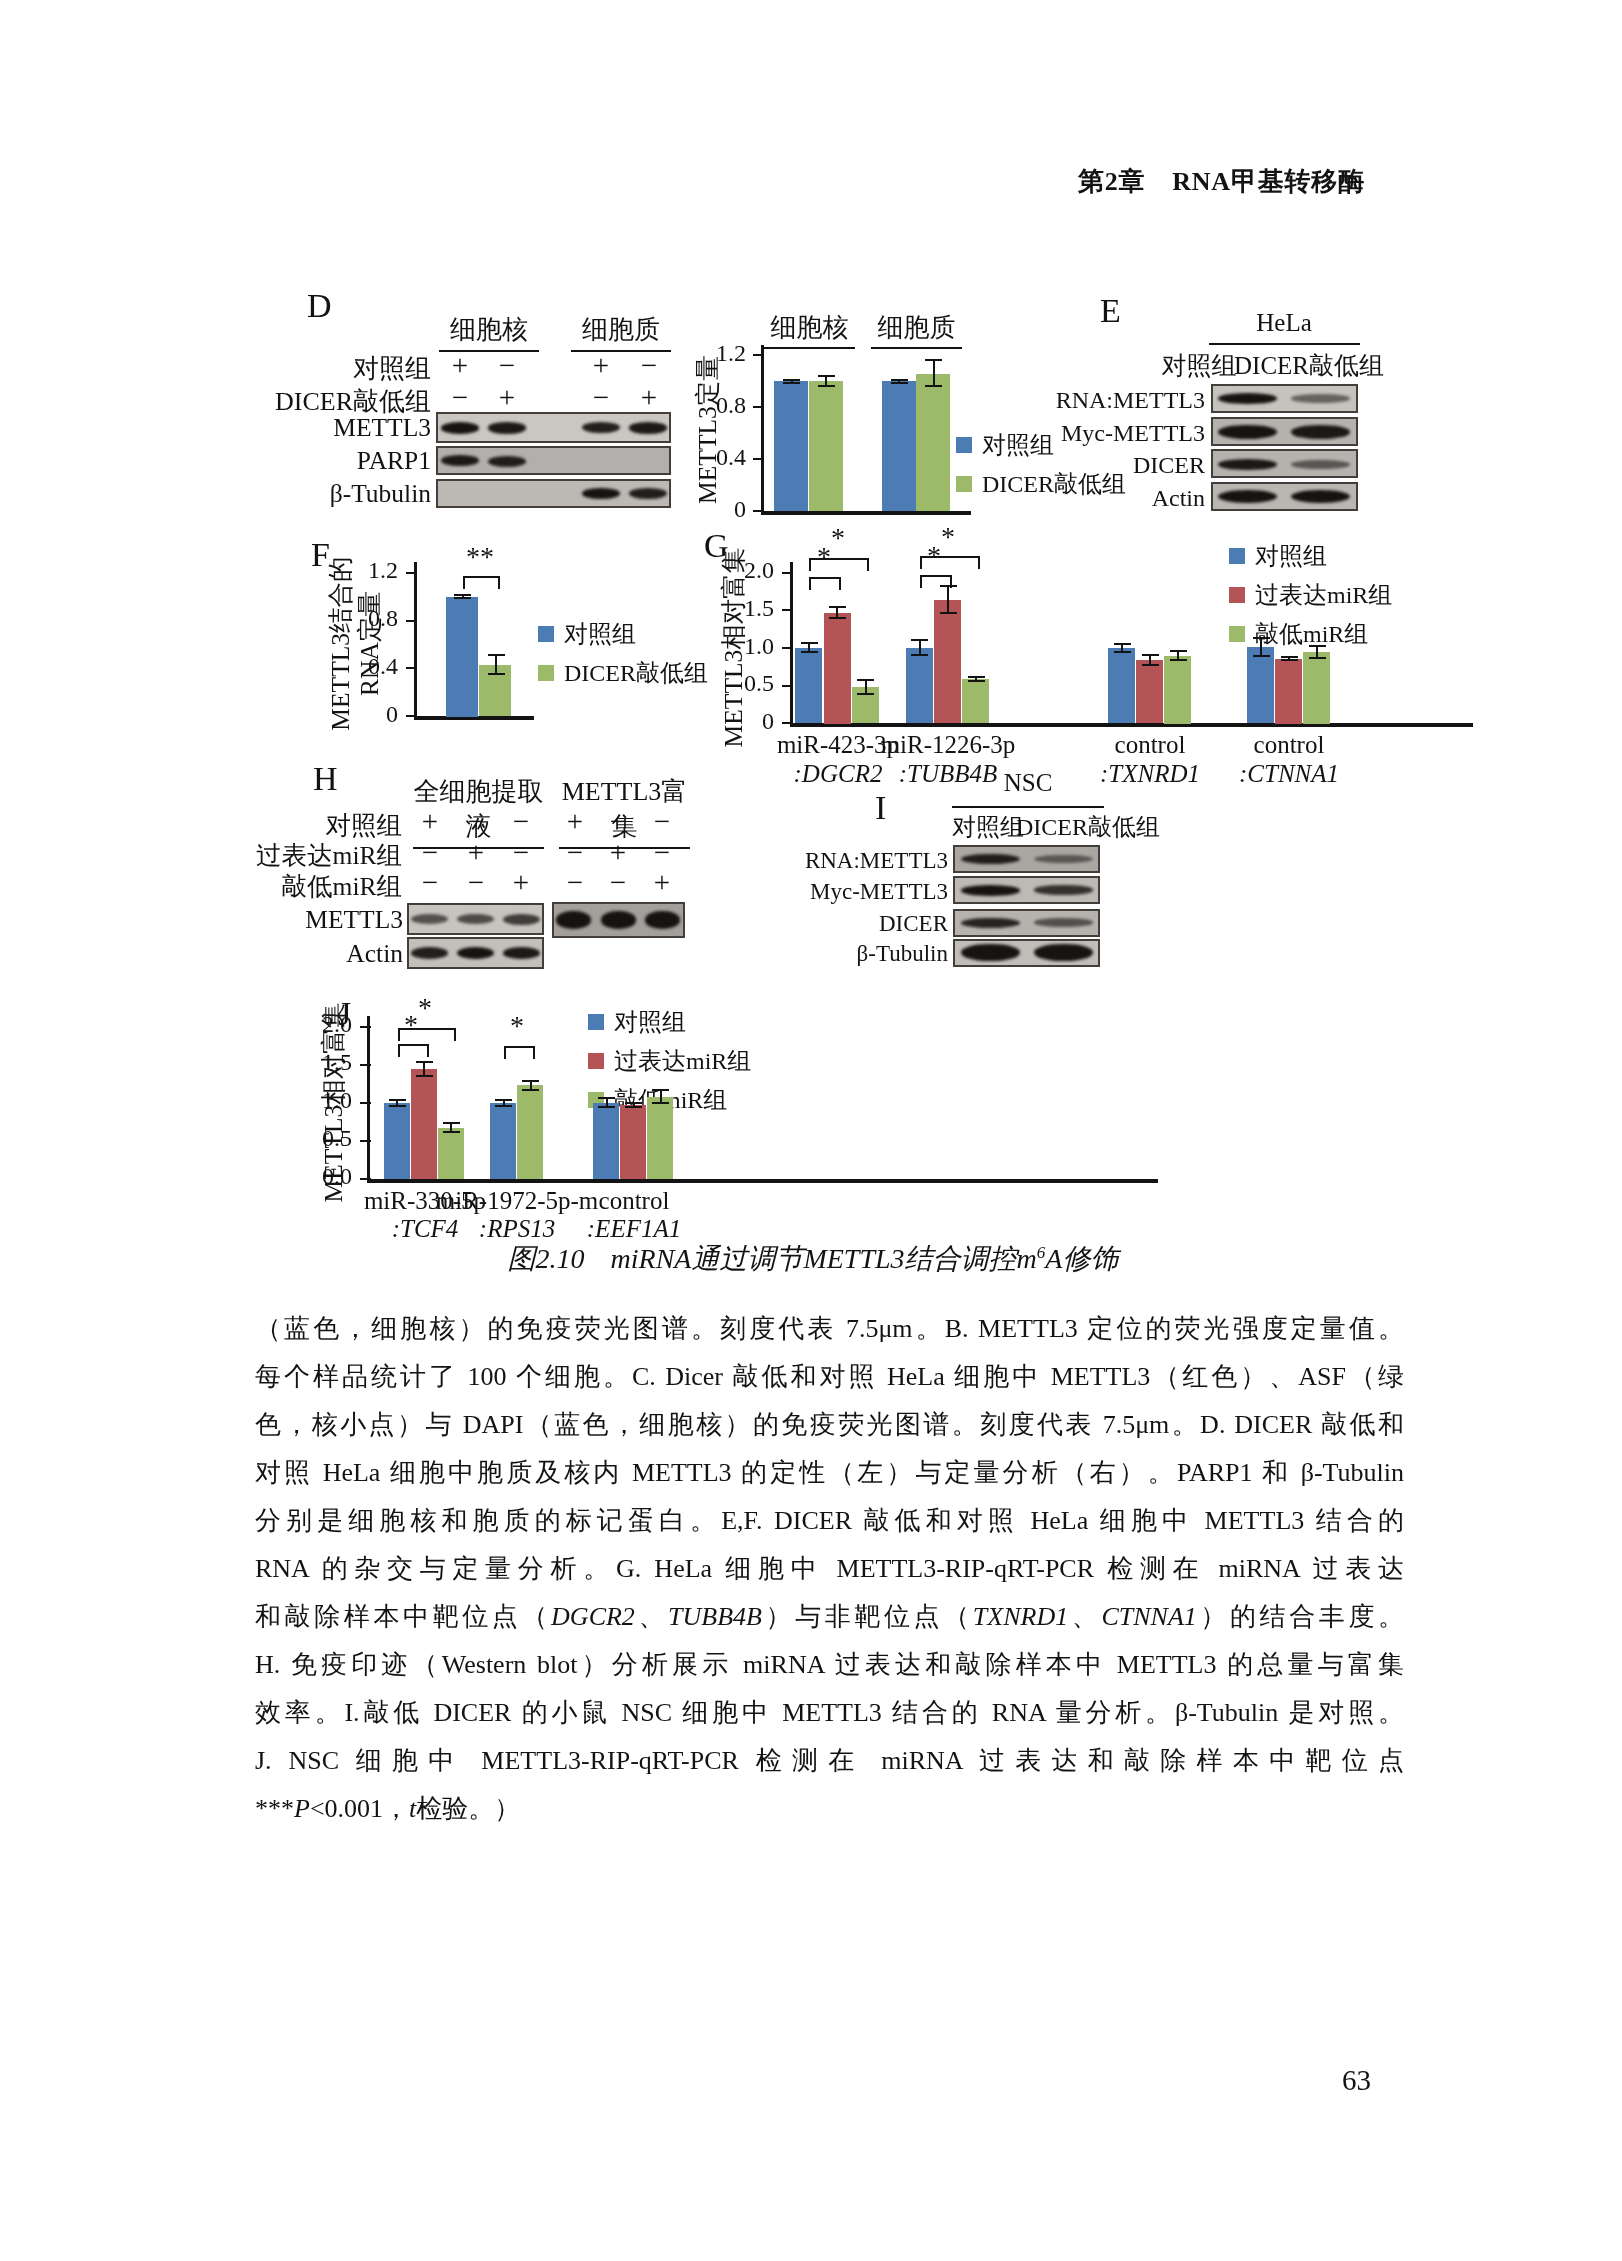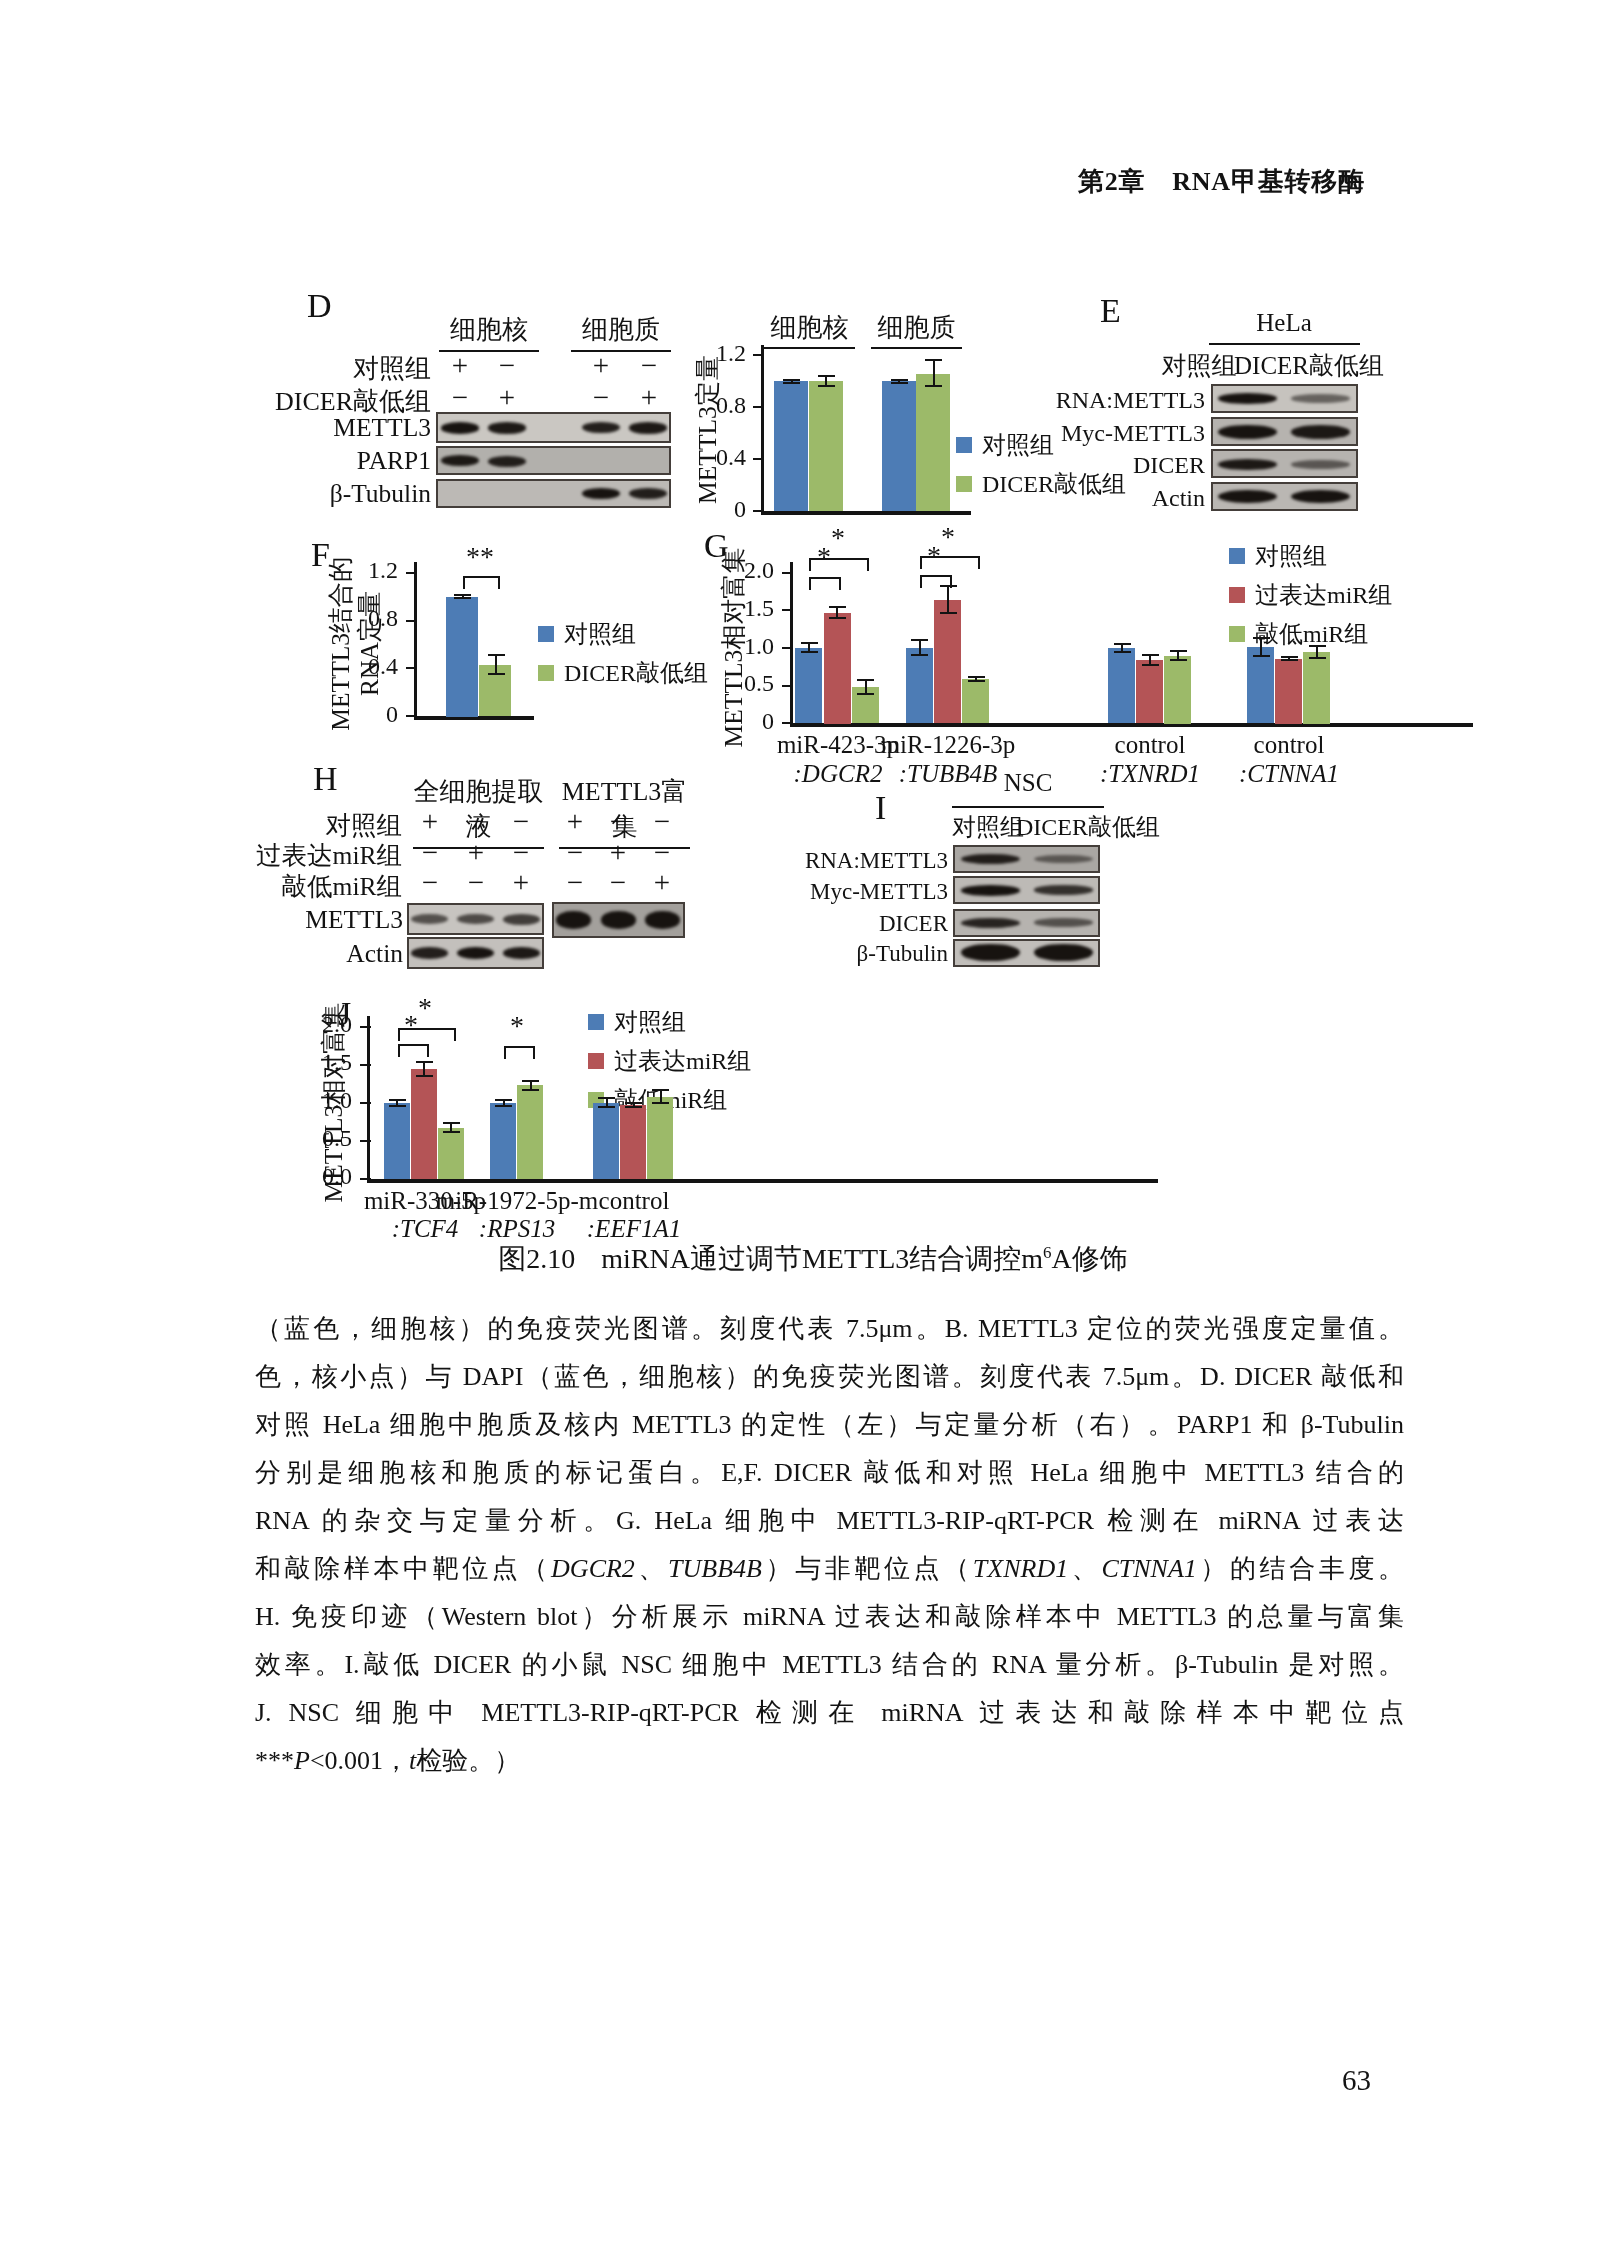--- a/index.html
+++ b/index.html
@@ -7,21 +7,21 @@
         font-family:"Liberation Serif","DejaVu Serif",serif;color:#131313;}
   .abs{position:absolute;}
   .panel-label{position:absolute;font-size:34px;}
   .blot-header{position:absolute;text-align:center;font-size:26px;border-bottom:2.3px solid #131313;padding-bottom:3.1px;}
   .col-label{position:absolute;text-align:center;font-size:25px;}
   .row-label{position:absolute;text-align:right;font-size:25.5px;}
   .legend{position:absolute;display:flex;flex-direction:column;gap:7px;}
   .legend-row{display:flex;align-items:center;gap:10px;}
   .legend-swatch{width:16px;height:16px;flex:0 0 auto;}
   .legend-label{font-size:24px;white-space:nowrap;}
-  .caption{position:absolute;left:255px;top:1240px;width:1116px;text-align:center;font-size:28px;}
+  .caption{position:absolute;left:255px;top:1240px;width:1116px;text-align:center;font-size:28px;font-style:italic;}
   .caption sup{font-size:17px;}
   .capgap{display:inline-block;width:26px;}
   .bodytext{position:absolute;left:255px;top:1305px;width:1149px;font-size:26px;line-height:48px;}
   .bodytext .ln{text-align:justify;text-align-last:justify;}
   .bodytext .ln.first{text-indent:29px;}
   .bodytext .ln.last{text-align-last:left;}
   .running-header{position:absolute;left:1078px;top:164px;font-size:26px;font-weight:bold;letter-spacing:0.8px;}
   .page-number{position:absolute;left:1342px;top:2064px;font-size:29px;}
 </style>
 </head>
@@ -124,20 +124,21 @@
       <span class="legend-label">敲低miR组</span>
     </div>
   </div>
 
   <div class="caption">
     <span>图2.10</span><span class="capgap"></span><span>miRNA通过调节METTL3结合调控m</span><sup>6</sup><span>A修饰</span>
   </div>
 
   <div class="bodytext" id="bodytext">
       <div class="ln"><span>（蓝色，细胞核）的免疫荧光图谱。刻度代表 7.5μm。B. METTL3 定位的荧光强度定量值。</span></div>
+      <div class="ln"><span>每个样品统计了 100 个细胞。C. Dicer 敲低和对照 HeLa 细胞中 METTL3（红色）、ASF（绿</span></div>
       <div class="ln"><span>色，核小点）与 DAPI（蓝色，细胞核）的免疫荧光图谱。刻度代表 7.5μm。D. DICER 敲低和</span></div>
       <div class="ln"><span>对照 HeLa 细胞中胞质及核内 METTL3 的定性（左）与定量分析（右）。PARP1 和 β-Tubulin</span></div>
       <div class="ln"><span>分别是细胞核和胞质的标记蛋白。E,F. DICER 敲低和对照 HeLa 细胞中 METTL3 结合的</span></div>
       <div class="ln"><span>RNA 的杂交与定量分析。G. HeLa 细胞中 METTL3-RIP-qRT-PCR 检测在 miRNA 过表达</span></div>
       <div class="ln"><span>和敲除样本中靶位点（</span><i>DGCR2</i><span>、</span><i>TUBB4B</i><span>）与非靶位点（</span><i>TXNRD1</i><span>、</span><i>CTNNA1</i><span>）的结合丰度。</span></div>
       <div class="ln"><span>H. 免疫印迹（Western blot）分析展示 miRNA 过表达和敲除样本中 METTL3 的总量与富集</span></div>
       <div class="ln"><span>效率。I.敲低 DICER 的小鼠 NSC 细胞中 METTL3 结合的 RNA 量分析。β-Tubulin 是对照。</span></div>
       <div class="ln"><span>J. NSC 细胞中 METTL3-RIP-qRT-PCR 检测在 miRNA 过表达和敲除样本中靶位点</span></div>
       <div class="ln last"><span>***</span><i>P</i><span>&lt;0.001，</span><i>t</i><span>检验。）</span></div>
     </div>

